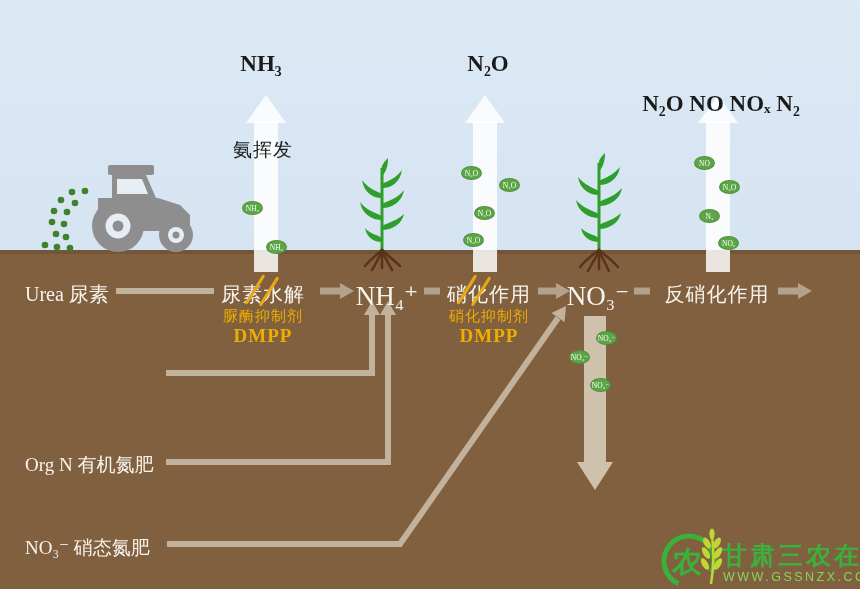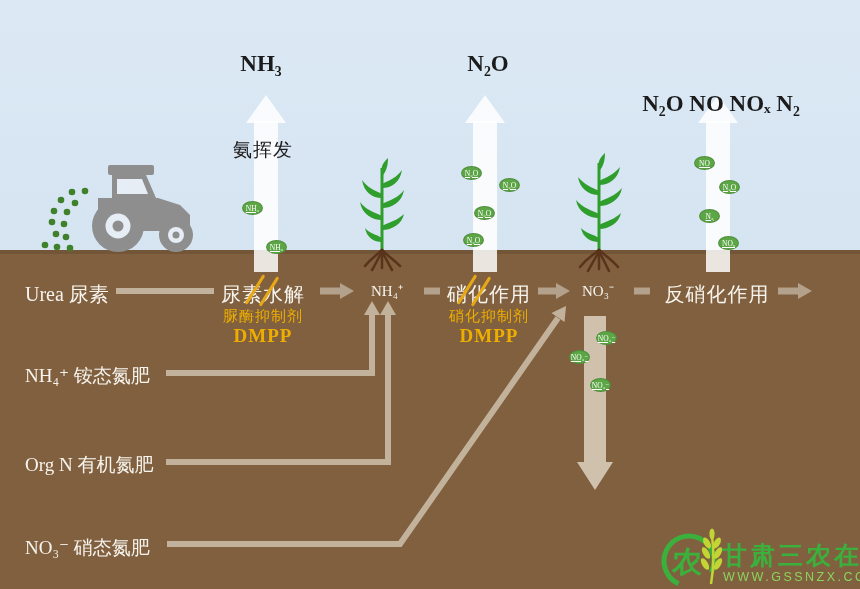--- a/index.html
+++ b/index.html
@@ -17,28 +17,28 @@
   }
   .soil{position:absolute;left:0;top:250px;width:860px;height:339px;background:var(--soil);}
   .soil-edge{position:absolute;left:0;top:250px;width:860px;height:4px;background:rgba(0,0,0,0.10);}
   .abs{position:absolute;}
   .ctr{transform:translateX(-50%);}
   .gas-label{color:var(--text-black);font-weight:bold;font-size:23px;white-space:nowrap;}
   .black-label{color:var(--text-black);font-size:19px;white-space:nowrap;
     font-family:"Liberation Sans","DejaVu Sans",sans-serif;letter-spacing:1px;}
   .flow-cn{color:var(--text-white);font-size:20px;white-space:nowrap;
     font-family:"Liberation Sans","DejaVu Sans",sans-serif;letter-spacing:1px;}
-  .flow-formula{color:var(--text-white);font-size:15px;white-space:nowrap;font-family:Liberation Serif, serif;}
+  .flow-formula{color:var(--text-white);font-size:27px;white-space:nowrap;}
   .side-label{color:var(--text-white);font-size:19px;white-space:nowrap;}
   .inh-name{color:var(--inhibitor-yellow);font-weight:normal;font-size:15px;white-space:nowrap;letter-spacing:1px;text-align:center;}
   .inh-prod{color:var(--inhibitor-yellow);font-weight:bold;font-size:19px;white-space:nowrap;letter-spacing:1px;}
   .bubble{position:absolute;width:21px;height:14px;border-radius:50%;
     background:var(--bubble-green);border:1px solid rgba(0,0,0,0.14);
     color:#fff;font-size:7.5px;display:flex;align-items:center;justify-content:center;
-    box-sizing:border-box;white-space:nowrap;text-decoration:underline;}
+    box-sizing:border-box;white-space:nowrap;}
   .slash{position:absolute;width:34px;height:3px;border-radius:2px;
     background:var(--slash-yellow);transform:rotate(-58deg);z-index:30;}
   svg .connector{stroke:var(--connector);stroke-width:6;fill:none;}
   svg .connector-head{fill:var(--connector);}
   svg .flowline{stroke:var(--flow-arrow);stroke-width:7;fill:none;}
   svg .flowhead{fill:var(--flow-arrow);}
   svg .band{fill:var(--band);}
   svg .white-arrow{fill:rgba(255,255,255,0.84);}
   svg .tractor{fill:var(--tractor-gray);}
   svg .tractor-light{fill:#e6edf5;}
@@ -226,18 +226,17 @@
   <div class="abs ctr inh-name" style="left:263px;top:307px;z-index:20;">脲酶抑制剂</div>
   <div class="abs ctr inh-prod" style="left:263px;top:325px;z-index:20;">DMPP</div>
   <div class="abs ctr inh-name" style="left:489px;top:307px;z-index:20;">硝化抑制剂</div>
   <div class="abs ctr inh-prod" style="left:489px;top:325px;z-index:20;">DMPP</div>
 
   <div class="slash" style="left:238px;top:288px;"></div>
   <div class="slash" style="left:252px;top:290px;"></div>
   <div class="slash" style="left:450px;top:288px;"></div>
   <div class="slash" style="left:464px;top:290px;"></div>
 
-  <div class="abs side-label" style="left:25px;top:363px;z-index:20;">NH₄⁺ 铵态氮肥</div>
   <div class="abs side-label" style="left:25px;top:535px;z-index:20;">NO₃⁻ 硝态氮肥</div>
   <div class="abs side-label" style="left:25px;top:452px;z-index:20;">Org N 有机氮肥</div>
 
 
 </div>
 
 </body></html>

